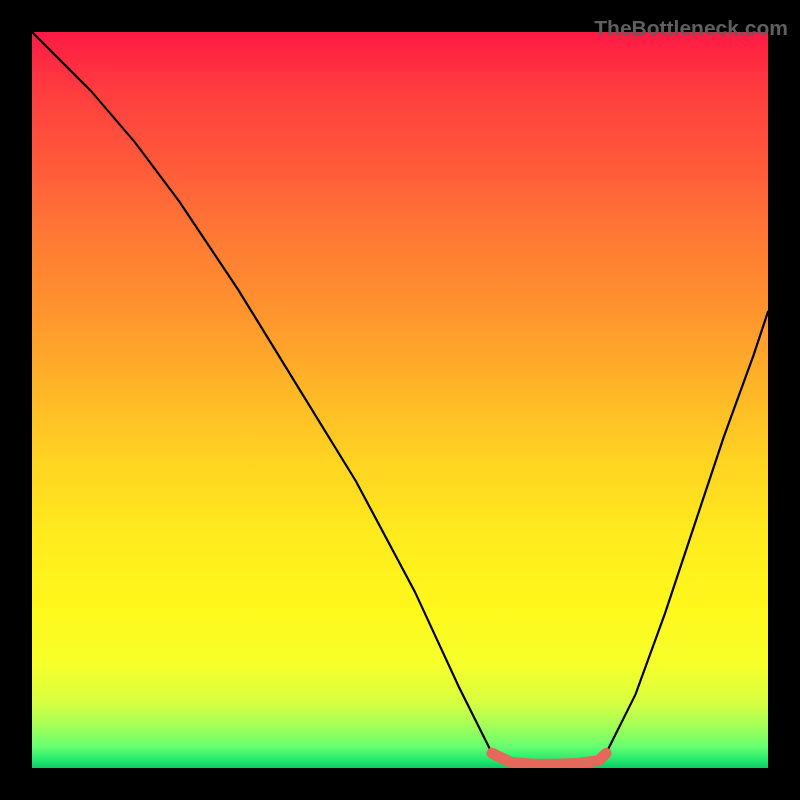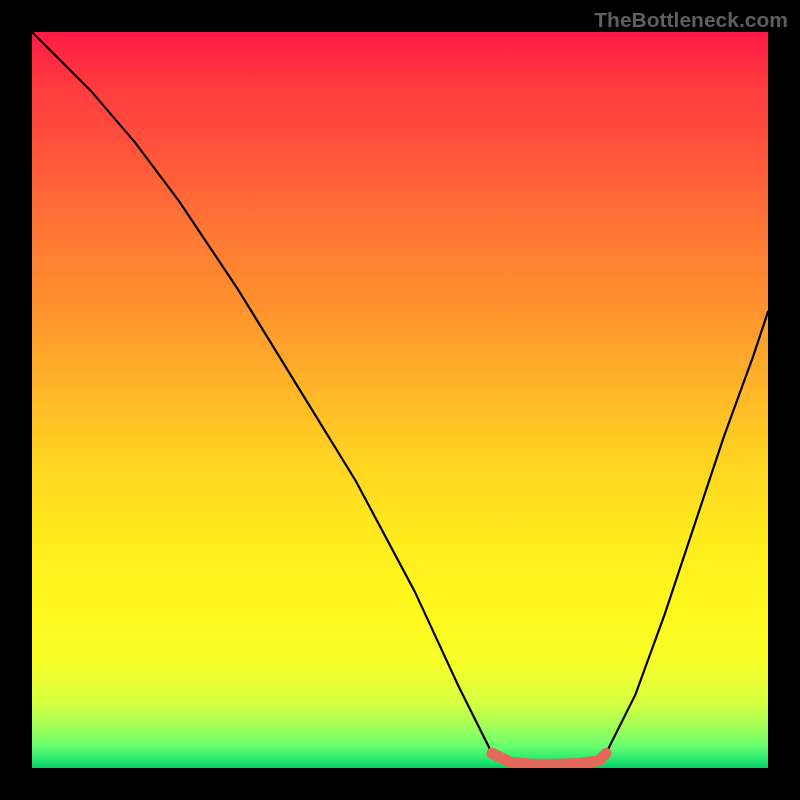--- a/index.html
+++ b/index.html
@@ -5,21 +5,21 @@
   * { margin: 0; padding: 0; box-sizing: border-box; }
   html, body { width: 800px; height: 800px; background: #000; overflow: hidden; }
   .container {
     position: relative;
     width: 800px;
     height: 800px;
     background: #000;
   }
   .watermark {
     position: absolute;
-    top: 8px;
+    top: 16px;
     right: 12px;
     font-family: Arial, Helvetica, sans-serif;
     font-size: 21px;
     font-weight: bold;
     color: #5f5f5f;
     z-index: 10;
   }
   .plot-area {
     position: absolute;
     left: 32px;

